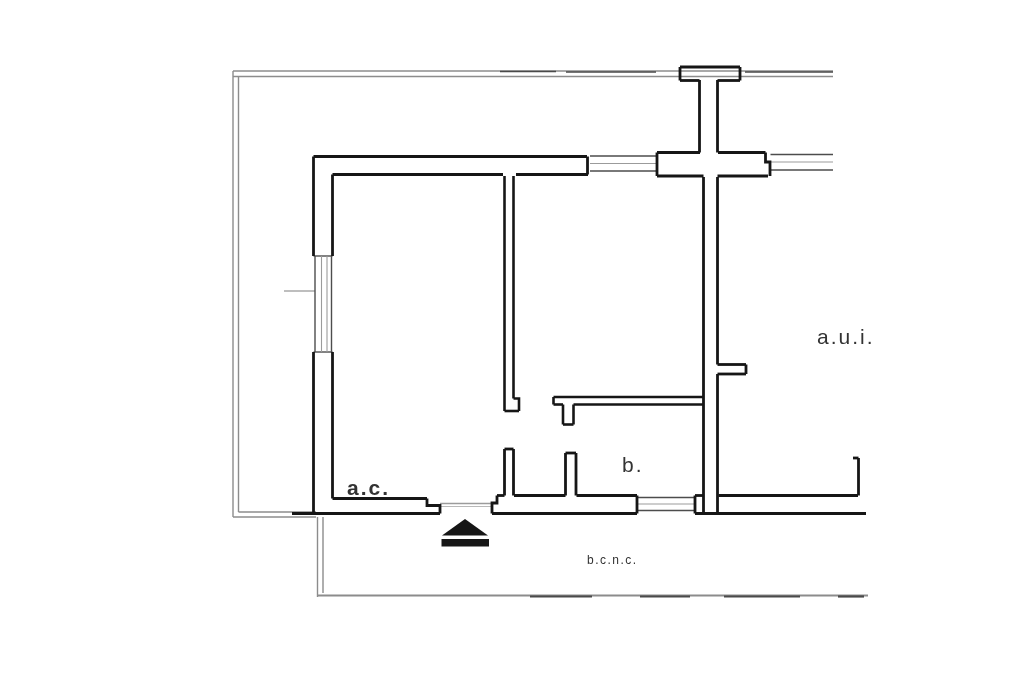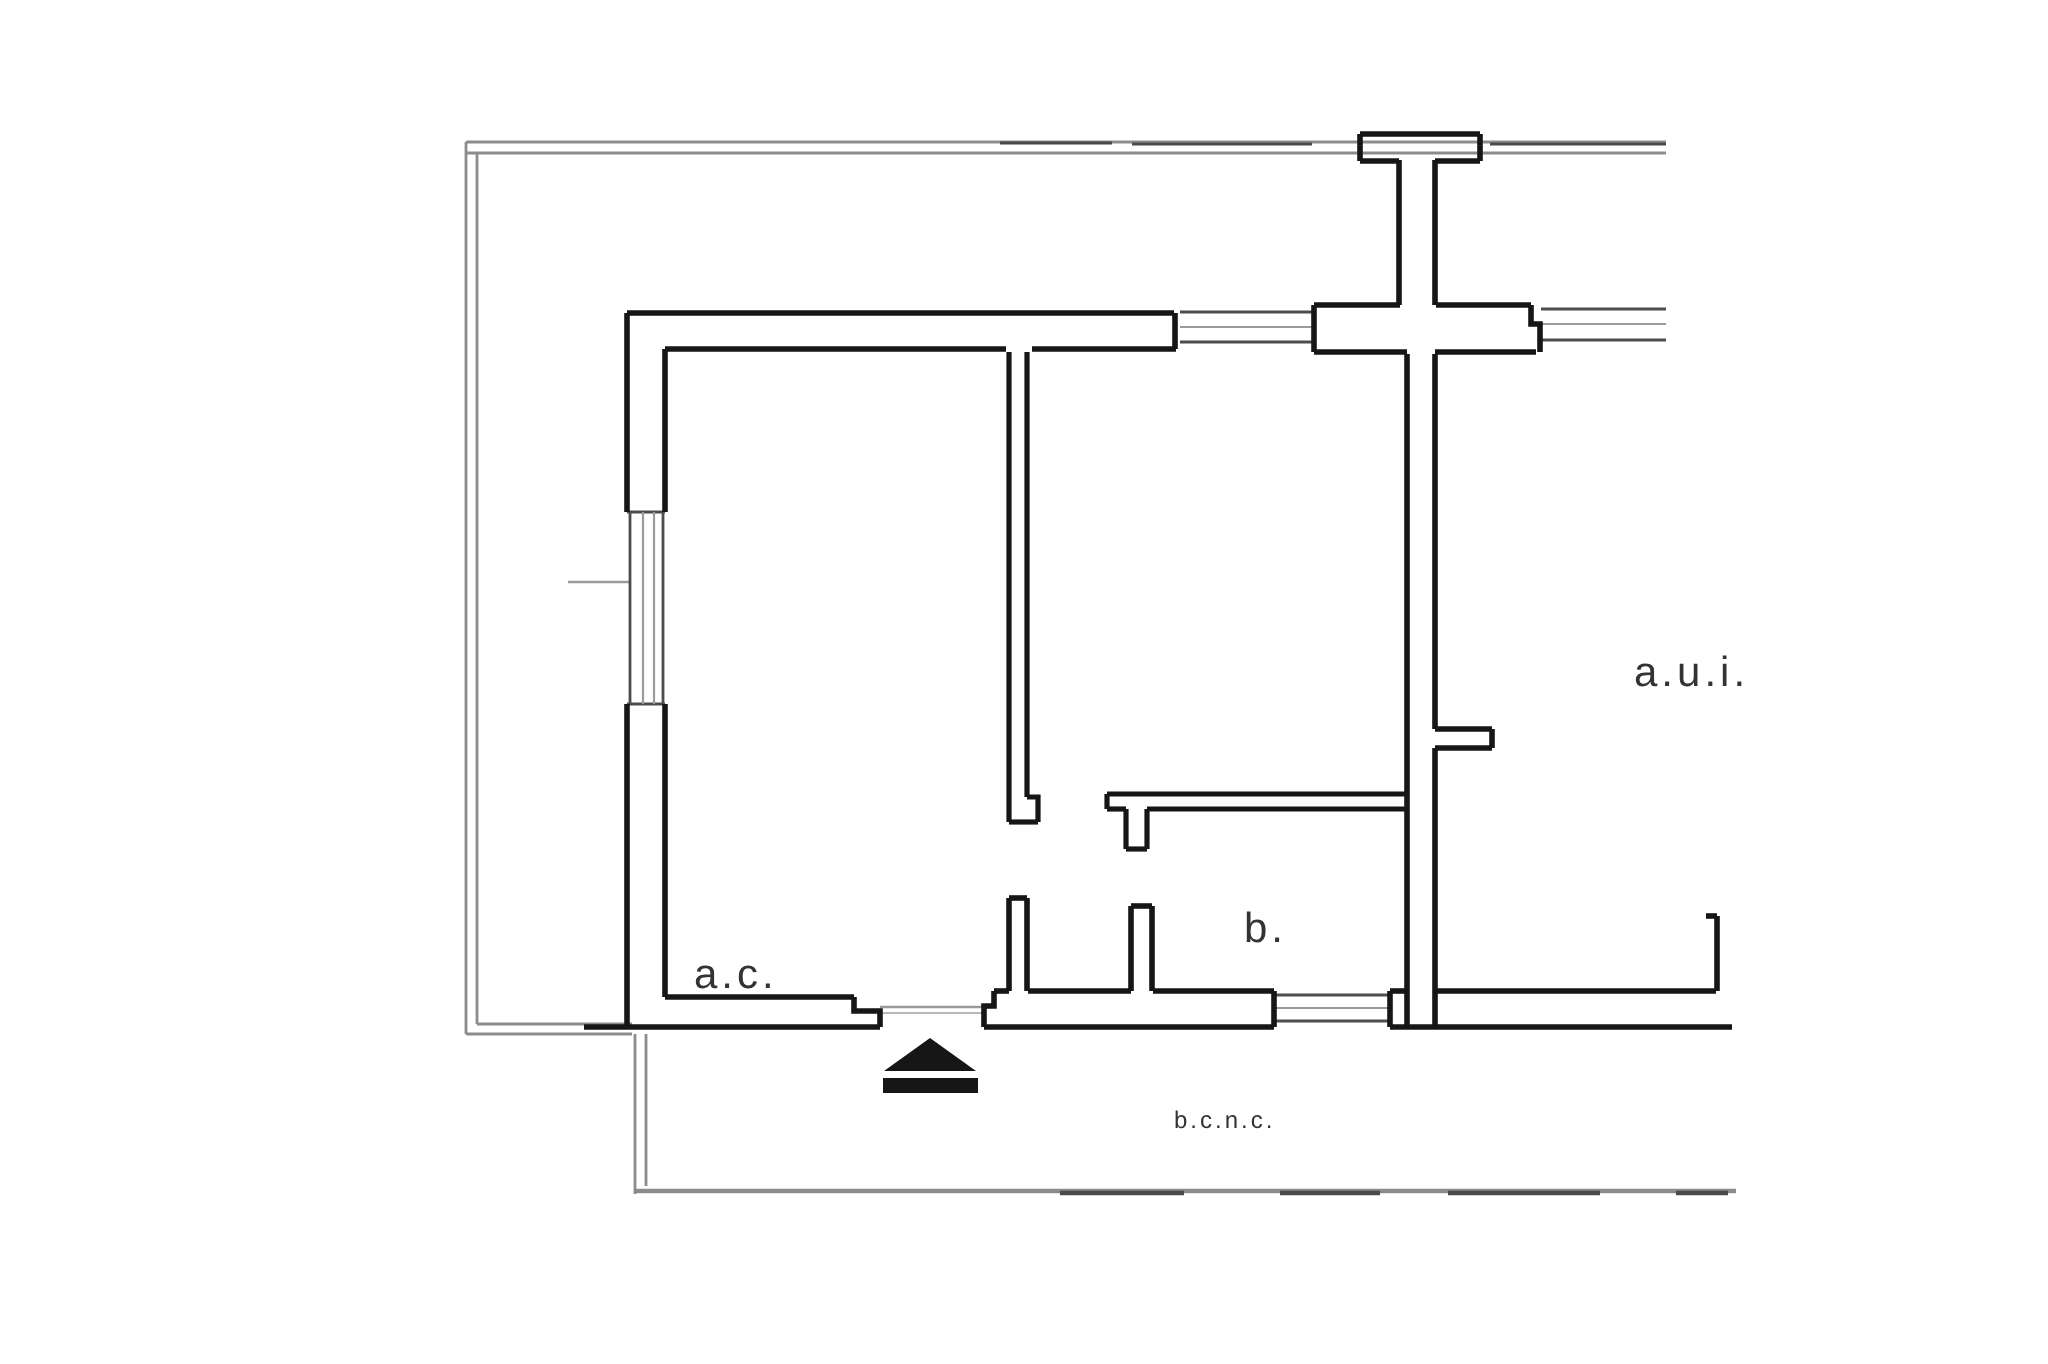--- a/index.html
+++ b/index.html
@@ -22,21 +22,21 @@
   .stage svg{position:absolute;left:0;top:0;}
   .plan-label{
     position:absolute;
     color:var(--c-label_text);
     font-size:21px;
     letter-spacing:2px;
     white-space:nowrap;
     line-height:1;
     user-select:none;
   }
-  .lbl-ac   {left:347px;top:477px;}
+  .lbl-ac   {left:347px;top:477px;font-weight:bold;}
   .lbl-b    {left:622px;top:454px;}
   .lbl-aui  {left:782px;top:326px;margin-left:35px;}
   .lbl-bcnc {left:587px;top:554px;font-size:12px;letter-spacing:1.5px;}
 </style>
 </head>
 <body>
 
 <div class="stage">
 
   <svg width="1024" height="682" viewBox="0 0 1024 682">

